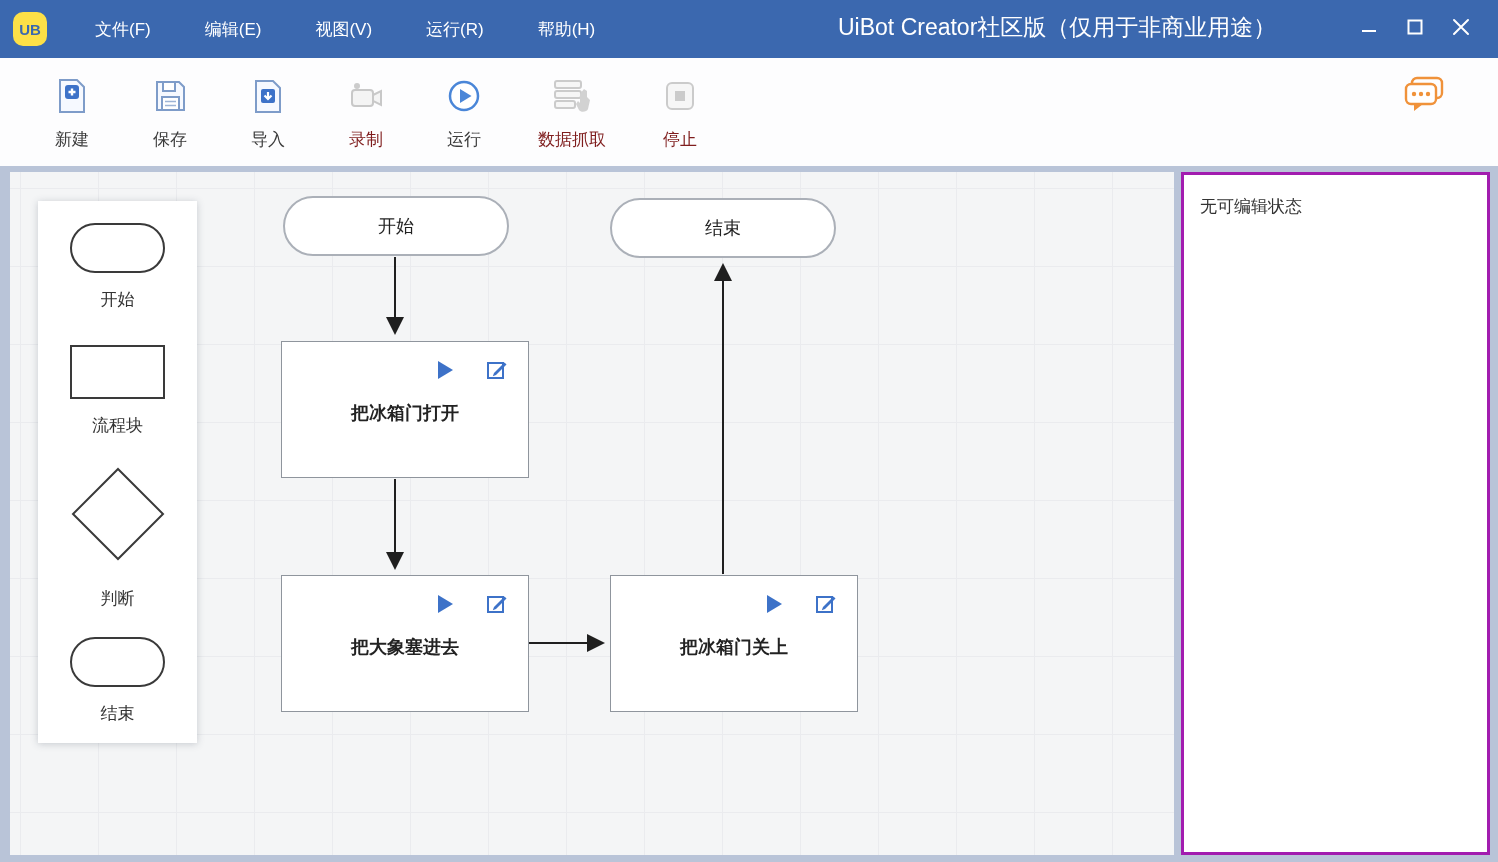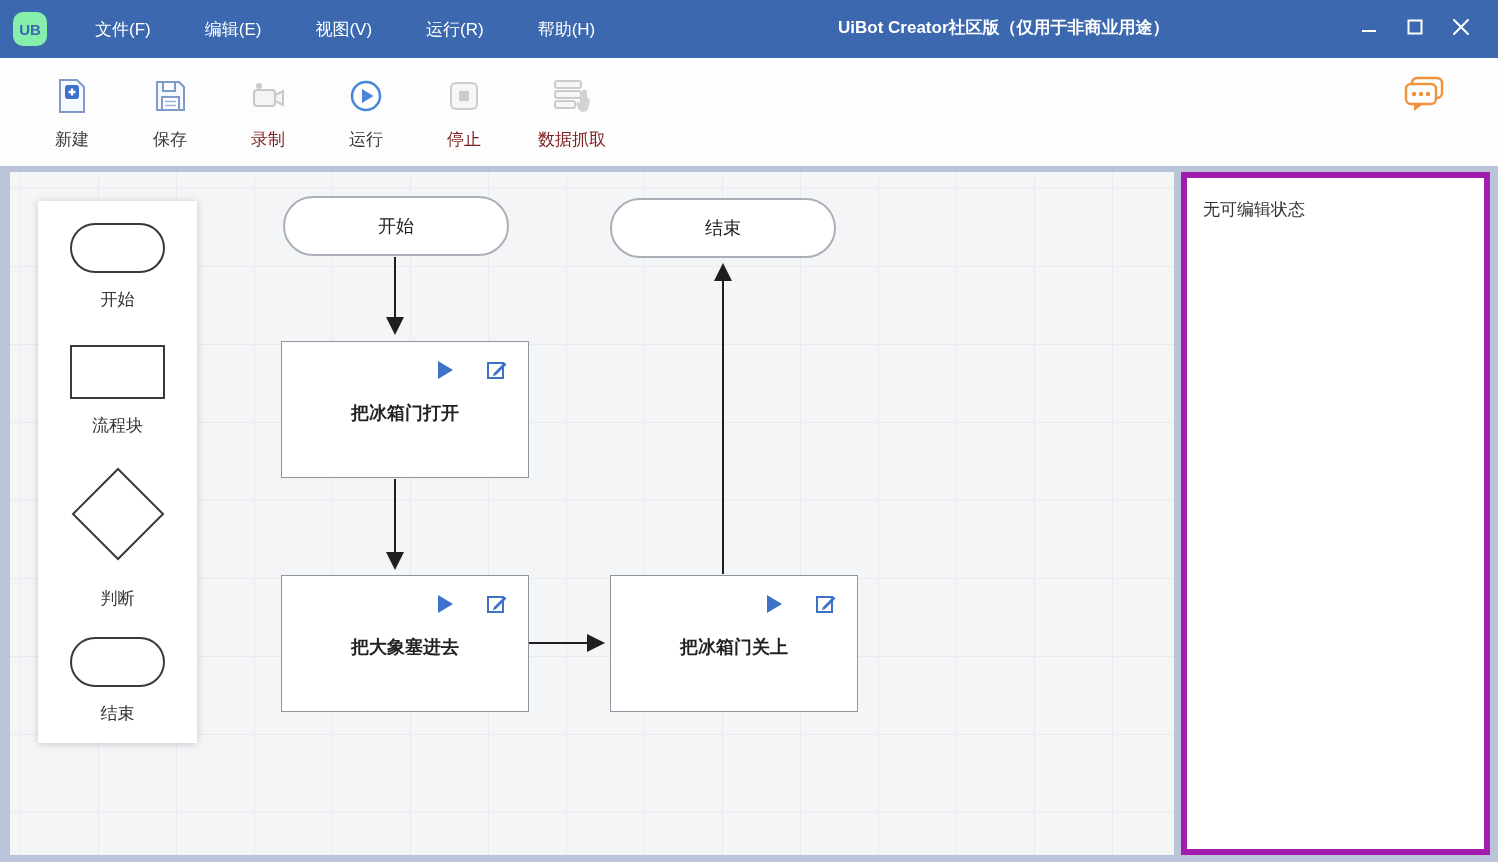--- a/index.html
+++ b/index.html
@@ -7,25 +7,25 @@
   body {
     font-family:"Liberation Sans","DejaVu Sans",sans-serif;
     position:relative;
     background:#b9c4d8;
     overflow:hidden;
     color:#333;
   }
 
   
   .titlebar { position:absolute; top:0; left:0; width:100%; height:58px; background:#3b68af; color:#fff; z-index:10; }
-  .logo { position:absolute; left:13px; top:12px; width:34px; height:34px; background:#86efac; border-radius:10px;
+  .logo { position:absolute; left:13px; top:12px; width:34px; height:34px; background:#fde047; border-radius:10px;
           color:#3b68af; font-weight:bold; font-size:15px; display:flex; align-items:center; justify-content:center; }
   .menus { position:absolute; left:68px; top:0; height:58px; display:flex; align-items:center; }
   .menu-item { font-size:17px; font-weight:500; padding:0 27px; height:58px; display:flex; align-items:center; cursor:default; }
-  .win-title { position:absolute; left:838px; top:0; height:54px; display:flex; align-items:center; font-size:17px; font-weight:700; white-space:nowrap; }
+  .win-title { position:absolute; left:838px; top:0; height:54px; display:flex; align-items:center; font-size:23px; font-weight:400; white-space:nowrap; }
   .win-controls { position:absolute; right:14px; top:0; height:58px; display:flex; align-items:center; }
   .win-btn { width:46px; height:58px; display:flex; align-items:center; justify-content:center; cursor:pointer; }
 
   
   .toolbar { position:absolute; top:58px; left:0; width:100%; height:108px; background:#fdfdfe; }
   .tb-group { position:absolute; left:36px; top:10px; display:flex; }
   .tb-btn { width:72px; margin-right:26px; display:flex; flex-direction:column; align-items:center; cursor:pointer; }
   .tb-btn.wide { width:92px; }
   .tb-icon { height:48px; display:flex; align-items:flex-end; justify-content:center; }
   .tb-label { font-size:17px; color:#3c3c3c; margin-top:12px; white-space:nowrap; }
@@ -38,21 +38,21 @@
   .canvas {
     position:absolute; left:10px; top:6px; width:1164px; height:683px;
     background-color:#f4f5f6;
     background-image:
       linear-gradient(#eaebee 1px, transparent 1px),
       linear-gradient(90deg, #eaebee 1px, transparent 1px);
     background-size:78px 78px;
     background-position:10px 16px;
     overflow:hidden;
   }
-  .right-panel { position:absolute; right:8px; top:6px; width:309px; height:683px; background:#fff; border:6px solid #a21caf; }
+  .right-panel { position:absolute; right:8px; top:6px; width:309px; height:683px; background:#fff; border:3px solid #a21caf; }
   .right-panel-status { padding:20px 16px; font-size:17px; color:#333; }
 
   
   .palette { position:absolute; left:28px; top:29px; width:159px; height:542px; background:#fff;
              box-shadow:0 1px 7px rgba(60,70,90,0.25); z-index:3; }
   .pal-group { position:absolute; left:0; width:100%; display:flex; flex-direction:column; align-items:center; cursor:grab; }
   .pal-label { font-size:17px; color:#333; margin-top:15px; }
   .pal-stadium { width:95px; height:50px; border:2px solid #3a3a3a; border-radius:25px; background:#fff; }
   .pal-rect { width:95px; height:54px; border:2px solid #3a3a3a; background:#fff; }
   .pal-g1 { top:22px; } .pal-g2 { top:144px; } .pal-g3 { top:266px; } .pal-g4 { top:436px; }
@@ -134,62 +134,72 @@
         <svg width="40" height="40" viewBox="0 0 40 40">
           <path d="M7 6 h22 l5 5 v23 h-27 z" fill="#f6f9ff" stroke="#7e9cc9" stroke-width="2"></path>
           <rect x="13" y="6" width="12" height="9" fill="#fff" stroke="#7e9cc9" stroke-width="2"></rect>
           <rect x="12" y="21" width="17" height="13" fill="#fff" stroke="#7e9cc9" stroke-width="2"></rect>
           <path d="M15 25.5 h11 M15 29.5 h11" stroke="#9db4d6" stroke-width="1.6"></path>
         </svg>
       </span>
       <span class="tb-label">保存</span>
     </div>
 
+    <div class="tb-btn">
+      <span class="tb-icon">
+        <svg width="40" height="40" viewBox="0 0 40 40">
+          <path d="M8 5 h17 l7 7 v24 h-24 z" fill="#f6f9ff" stroke="#7e9cc9" stroke-width="2"></path>
+          <rect x="13" y="13" width="14" height="14" rx="2" fill="#3d72c8"></rect>
+          <path d="M20 16 v6 M16.5 19.5 L20 23 l3.5 -3.5" stroke="#fff" stroke-width="2.2" fill="none"></path>
+        </svg>
+      </span>
+      <span class="tb-label">导入</span>
+    </div>
 
     <div class="tb-btn disabled">
       <span class="tb-icon">
         <svg width="40" height="40" viewBox="0 0 40 40">
           <circle cx="11" cy="10" r="3" fill="#cccccc"></circle>
           <rect x="6" y="14" width="21" height="16" rx="3" fill="#f4f4f4" stroke="#c8c8c8" stroke-width="2"></rect>
           <path d="M27 19 l8 -4 v14 l-8 -4 z" fill="#f4f4f4" stroke="#c8c8c8" stroke-width="2"></path>
         </svg>
       </span>
       <span class="tb-label">录制</span>
     </div>
 
     <div class="tb-btn">
       <span class="tb-icon">
         <svg width="40" height="40" viewBox="0 0 40 40">
           <circle cx="20" cy="20" r="14" fill="#fff" stroke="#4a86d8" stroke-width="2.5"></circle>
           <path d="M16 13 l11.5 7 L16 27 z" fill="#4a86d8"></path>
         </svg>
       </span>
       <span class="tb-label">运行</span>
-    </div>
-
-    <div class="tb-btn disabled">
-      <span class="tb-icon">
-        <svg width="40" height="40" viewBox="0 0 40 40">
-          <rect x="7" y="7" width="26" height="26" rx="5" fill="#f6f6f6" stroke="#cbcbcb" stroke-width="2"></rect>
-          <rect x="15" y="15" width="10" height="10" fill="#cbcbcb"></rect>
-        </svg>
-      </span>
-      <span class="tb-label">停止</span>
     </div>
 
     <div class="tb-btn wide disabled">
       <span class="tb-icon">
         <svg width="44" height="40" viewBox="0 0 44 40">
           <rect x="5" y="5" width="26" height="7" rx="2" fill="#f6f6f6" stroke="#cbcbcb" stroke-width="2"></rect>
           <rect x="5" y="15" width="26" height="7" rx="2" fill="#f6f6f6" stroke="#cbcbcb" stroke-width="2"></rect>
           <rect x="5" y="25" width="20" height="7" rx="2" fill="#f6f6f6" stroke="#cbcbcb" stroke-width="2"></rect>
           <path d="M30 18 l4 -5 3 2 v6 l3 3 -2 9 c-1 3 -7 4 -9 1 l-3 -6 2 -3 2 2 z" fill="#d2d2d2"></path>
         </svg>
       </span>
       <span class="tb-label">数据抓取</span>
+    </div>
+
+    <div class="tb-btn disabled">
+      <span class="tb-icon">
+        <svg width="40" height="40" viewBox="0 0 40 40">
+          <rect x="7" y="7" width="26" height="26" rx="5" fill="#f6f6f6" stroke="#cbcbcb" stroke-width="2"></rect>
+          <rect x="15" y="15" width="10" height="10" fill="#cbcbcb"></rect>
+        </svg>
+      </span>
+      <span class="tb-label">停止</span>
     </div>
 
   </div>
 
   <div class="tb-community">
     <span class="tb-icon">
       <svg width="46" height="42" viewBox="0 0 46 42">
         <rect x="11" y="4" width="30" height="20" rx="5" fill="none" stroke="#f0923a" stroke-width="2.4"></rect>
         <rect x="5" y="10" width="30" height="20" rx="5" fill="#fff" stroke="#f0923a" stroke-width="2.4"></rect>
         <path d="M13 30 v7 l9 -7 z" fill="#f0923a"></path>

